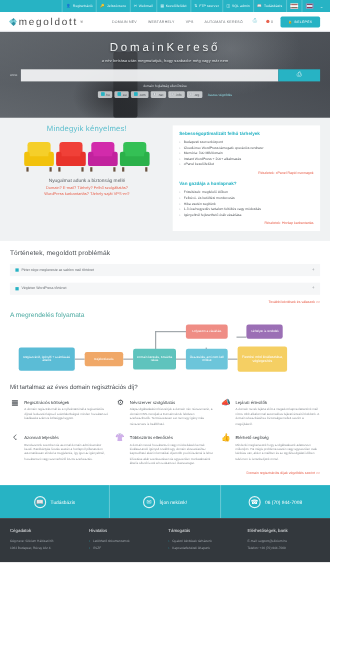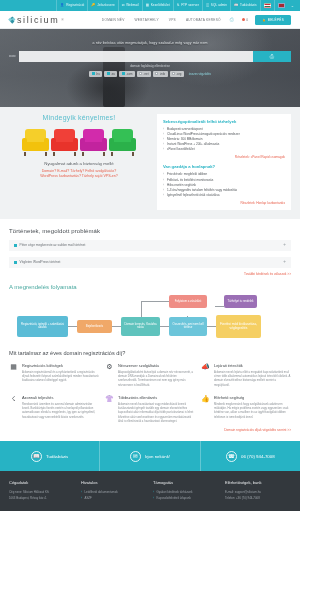--- a/index.html
+++ b/index.html
@@ -235,21 +235,21 @@
   </div>
 
   <div class="header">
     <div class="logo">
       <span class="logo-mark">
         <span></span>
           <span></span>
           <span></span>
           <span></span>
       </span>
-      <span class="logo-text">silicium</span>
+      <span class="logo-text">megoldott</span>
       <span class="logo-reg">®</span>
     </div>
     <div class="nav">
       <div class="nav-item">DOMAIN NÉV</div>
       <div class="nav-item">WEBTÁRHELY</div>
       <div class="nav-item">VPS</div>
       <div class="nav-item">AUTOMATA KERESŐ</div>
       <div class="nav-icon-btn">⎙</div>
       <div class="nav-cart">
         <span class="cart-dot"></span>
@@ -257,20 +257,21 @@
       </div>
       <div class="btn-login">
         <span>🔒</span>
         <span>BELÉPÉS</span>
       </div>
     </div>
   </div>
 
   <div class="hero">
     <div class="hero-inner">
+      <div class="hero-title">DomainKereső</div>
       <div class="hero-sub">a név beírása után megmutatjuk, hogy szabad-e még vagy már nem</div>
       <div class="search-row">
         <span class="search-label">www.</span>
         <input class="search-input" type="text" placeholder="" style="">
         <div class="search-btn">
           <span>⎙</span>
         </div>
       </div>
       <div class="search-hint">domain foglaltság ellenőrzése</div>
       <div class="tld-row">

